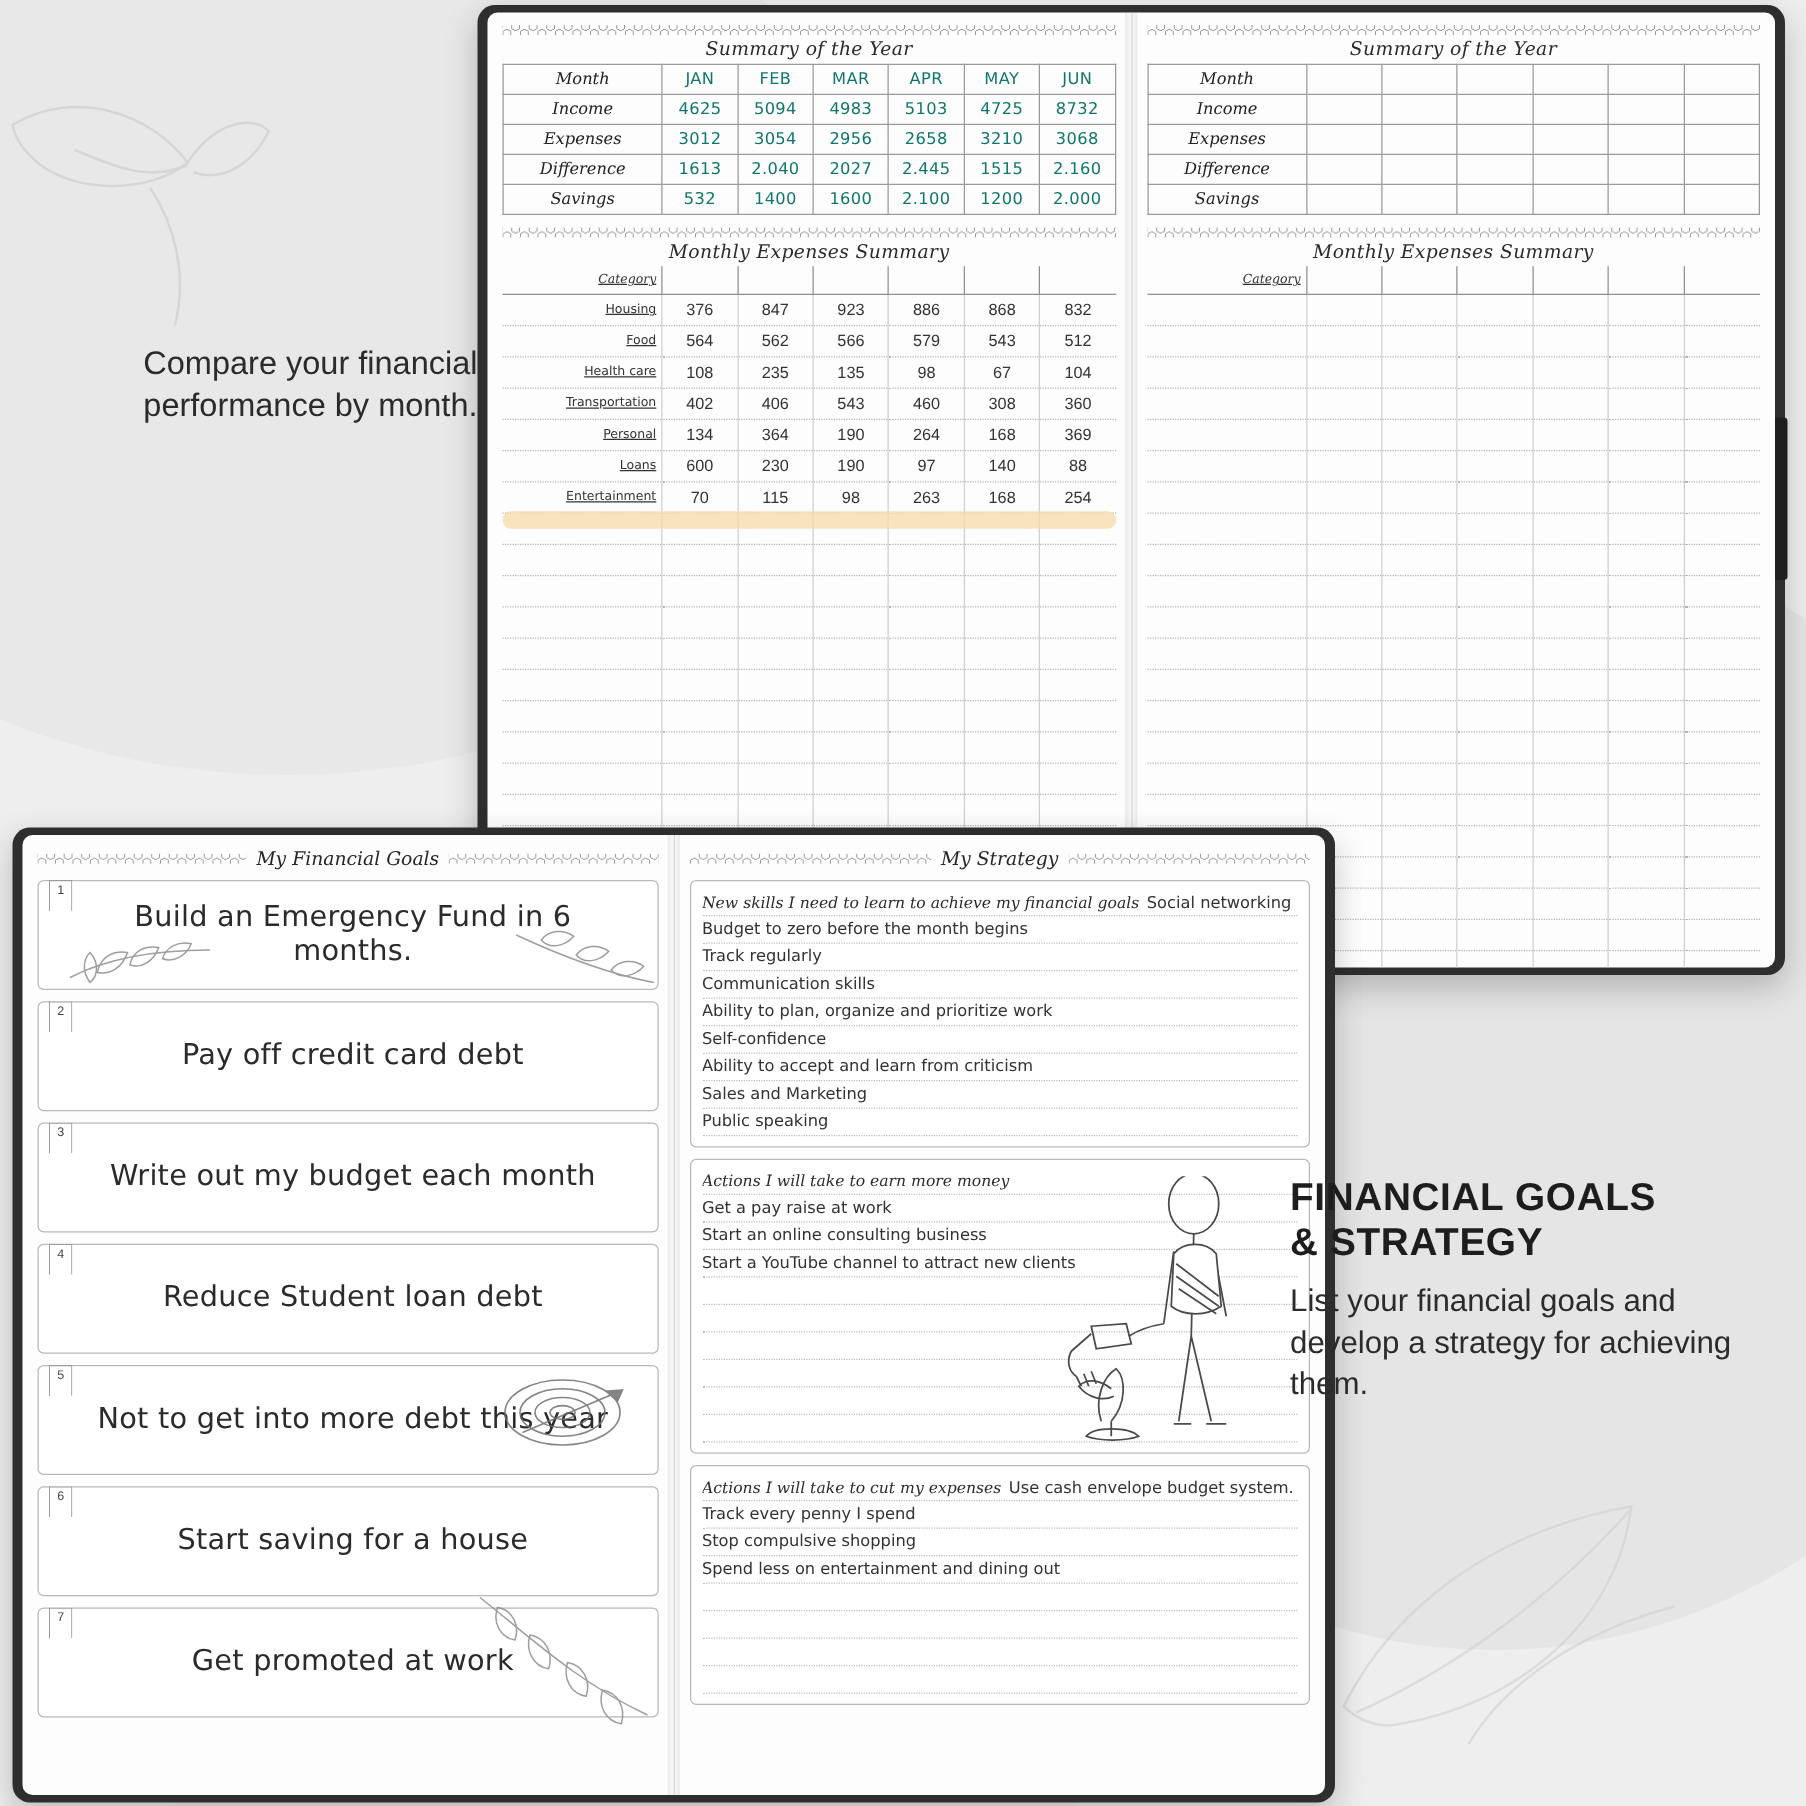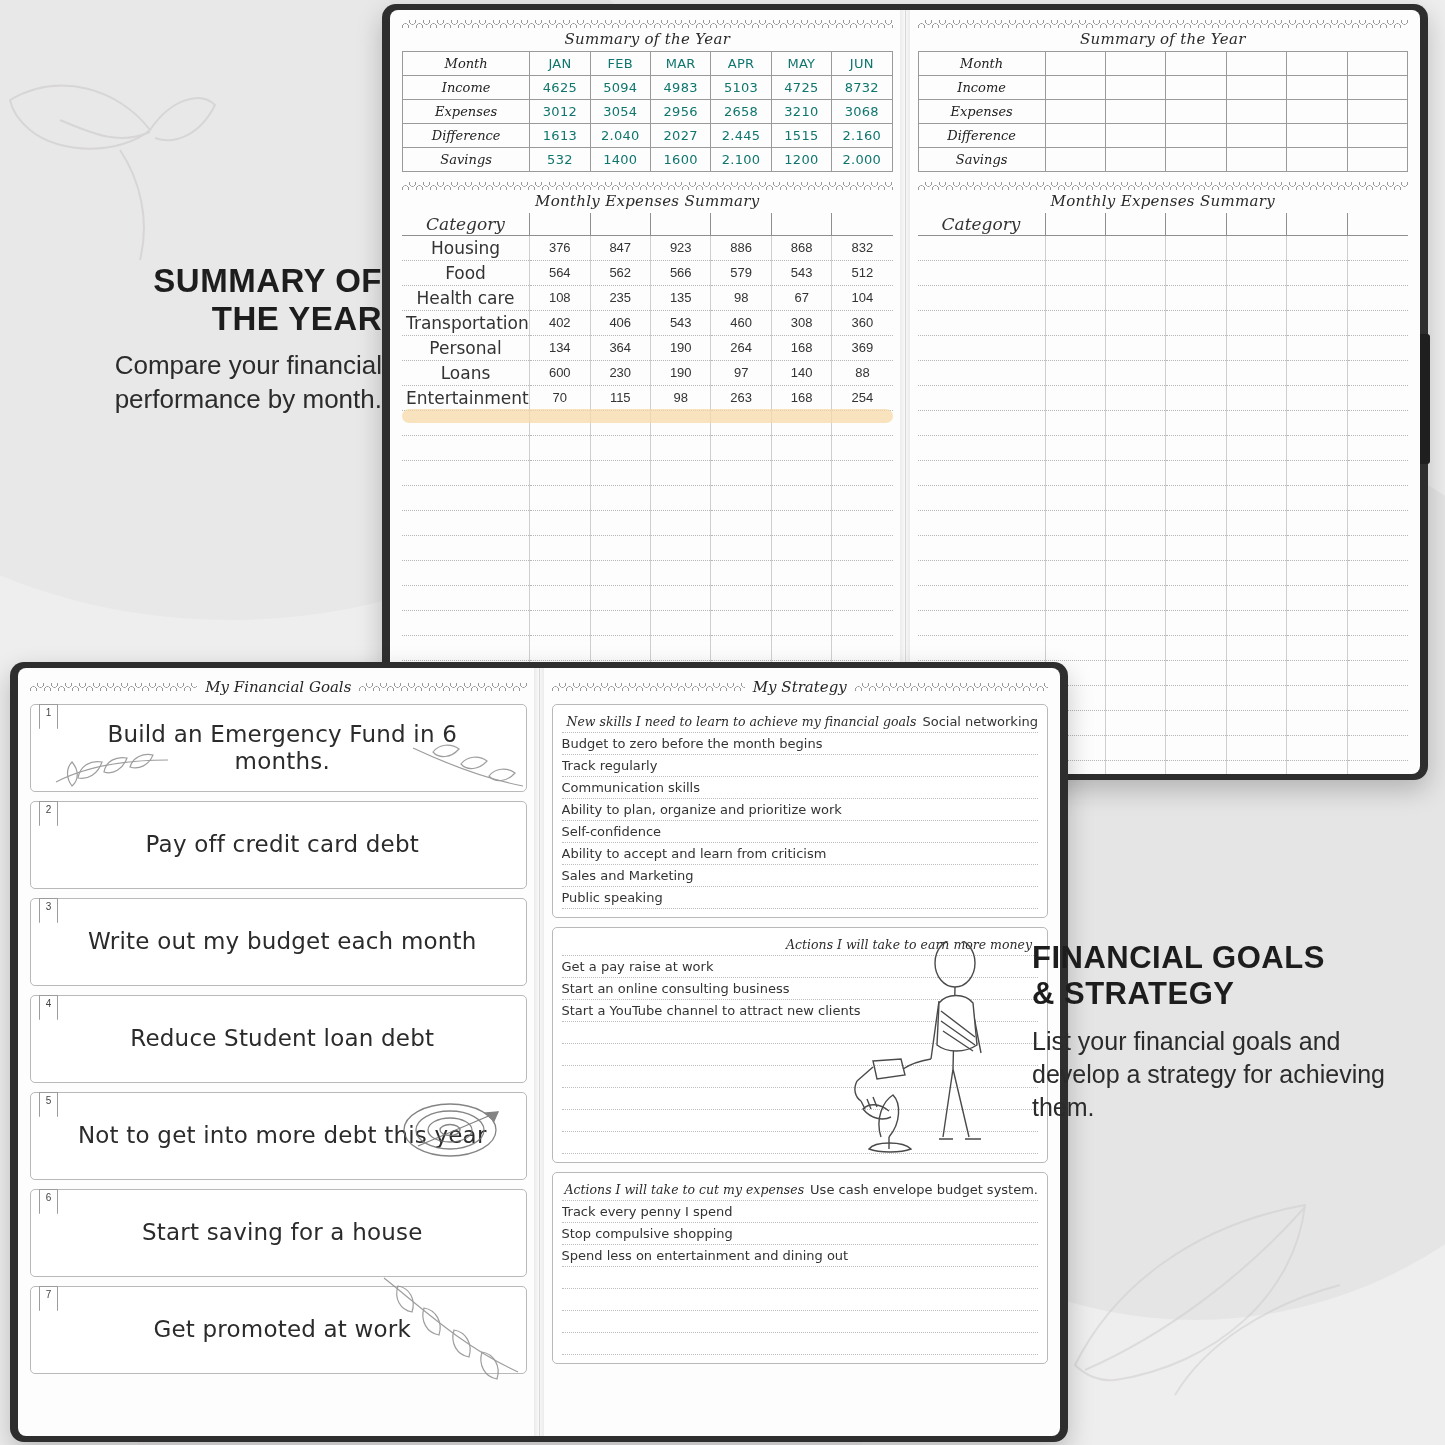--- a/index.html
+++ b/index.html
@@ -94,21 +94,21 @@
   table.grid td.val{font-family:"DejaVu Sans",sans-serif;font-size:13px;color:#0f766e;letter-spacing:.3px;}
 
   
   .exp-wrap{margin-top:2px;}
   .exp-table{border-collapse:collapse;width:100%;table-layout:fixed;}
   .exp-table td{
     height:25px;font-size:13px;color:#333;padding:0 4px;box-sizing:border-box;
     border-bottom:1px dotted #b6b6b6;border-right:1px solid #cfcfcf;
     text-align:center;
   }
-  .exp-table td.cat{text-align:center;font-family:"DejaVu Sans",sans-serif;font-size:17px;}
+  .exp-table td.cat{text-align:right;font-family:"DejaVu Sans",sans-serif;font-size:10px;text-decoration:underline;}
   .exp-table td:last-child{border-right:none;}
   .exp-head td{border-bottom:1px solid #8f8f8f;border-right:1px solid #8f8f8f;height:22px;}
   .exp-head td.cat{font-family:"DejaVu Serif",serif;font-style:italic;}
 
   .highlight-stroke{
     position:absolute;height:14px;background:#f7d9a8;opacity:.75;border-radius:8px;
   }
 
   
   .goal-box{
@@ -137,21 +137,21 @@
     display:inline-block;
   }
   .sb-inline{
     font-family:"DejaVu Sans",sans-serif;font-size:13px;color:#333;margin-left:6px;
   }
   .rule-line{
     border-bottom:1px dotted #bdbdbd;height:21px;line-height:21px;
     font-family:"DejaVu Sans",sans-serif;font-size:13px;color:#333;
     white-space:nowrap;overflow:hidden;
   }
-  .rule-line.first{border-bottom:1px dotted #bdbdbd;text-align:right;}
+  .rule-line.first{border-bottom:1px dotted #bdbdbd;}
   .figure{
     position:absolute;right:22px;bottom:6px;width:190px;height:215px;pointer-events:none;
   }
 </style>
 </head>
 <body>
 
 <div class="bg-layer">
   <div class="blob b1"></div>
   <div class="blob b2"></div>
@@ -169,22 +169,20 @@
   <svg class="leaf-deco br" width="300" height="240" viewBox="0 0 300 240">
     <g fill="none" stroke="#cfcdcd" stroke-width="2">
       <path d="M20,200 C60,120 140,60 250,40 C240,130 160,200 60,215 C45,217 30,210 20,200 Z"></path>
       <path d="M30,205 C110,170 190,110 250,42"></path>
       <path d="M120,230 C150,180 210,140 285,120"></path>
     </g>
   </svg>
 </div>
 
 <div class="promo" id="promo-left">
-  <div class="promo-title" style="white-space:pre-line">SUMMARY OF
-THE YEAR</div>
   <div class="promo-sub">Compare your financial performance by month.</div>
 </div>
 
 <div class="promo" id="promo-right">
   <div class="promo-title" style="white-space:pre-line">FINANCIAL GOALS
 &amp; STRATEGY</div>
   <div class="promo-sub">List your financial goals and develop a strategy for achieving them.</div>
 </div>
 
 <div class="notebook" id="notebook-summary">

